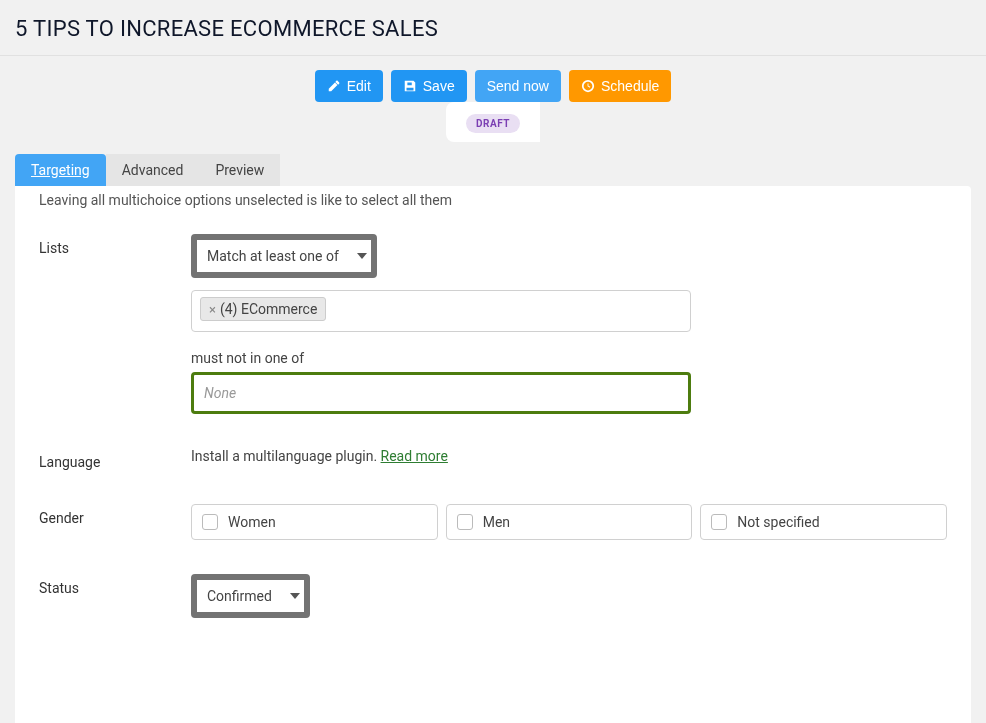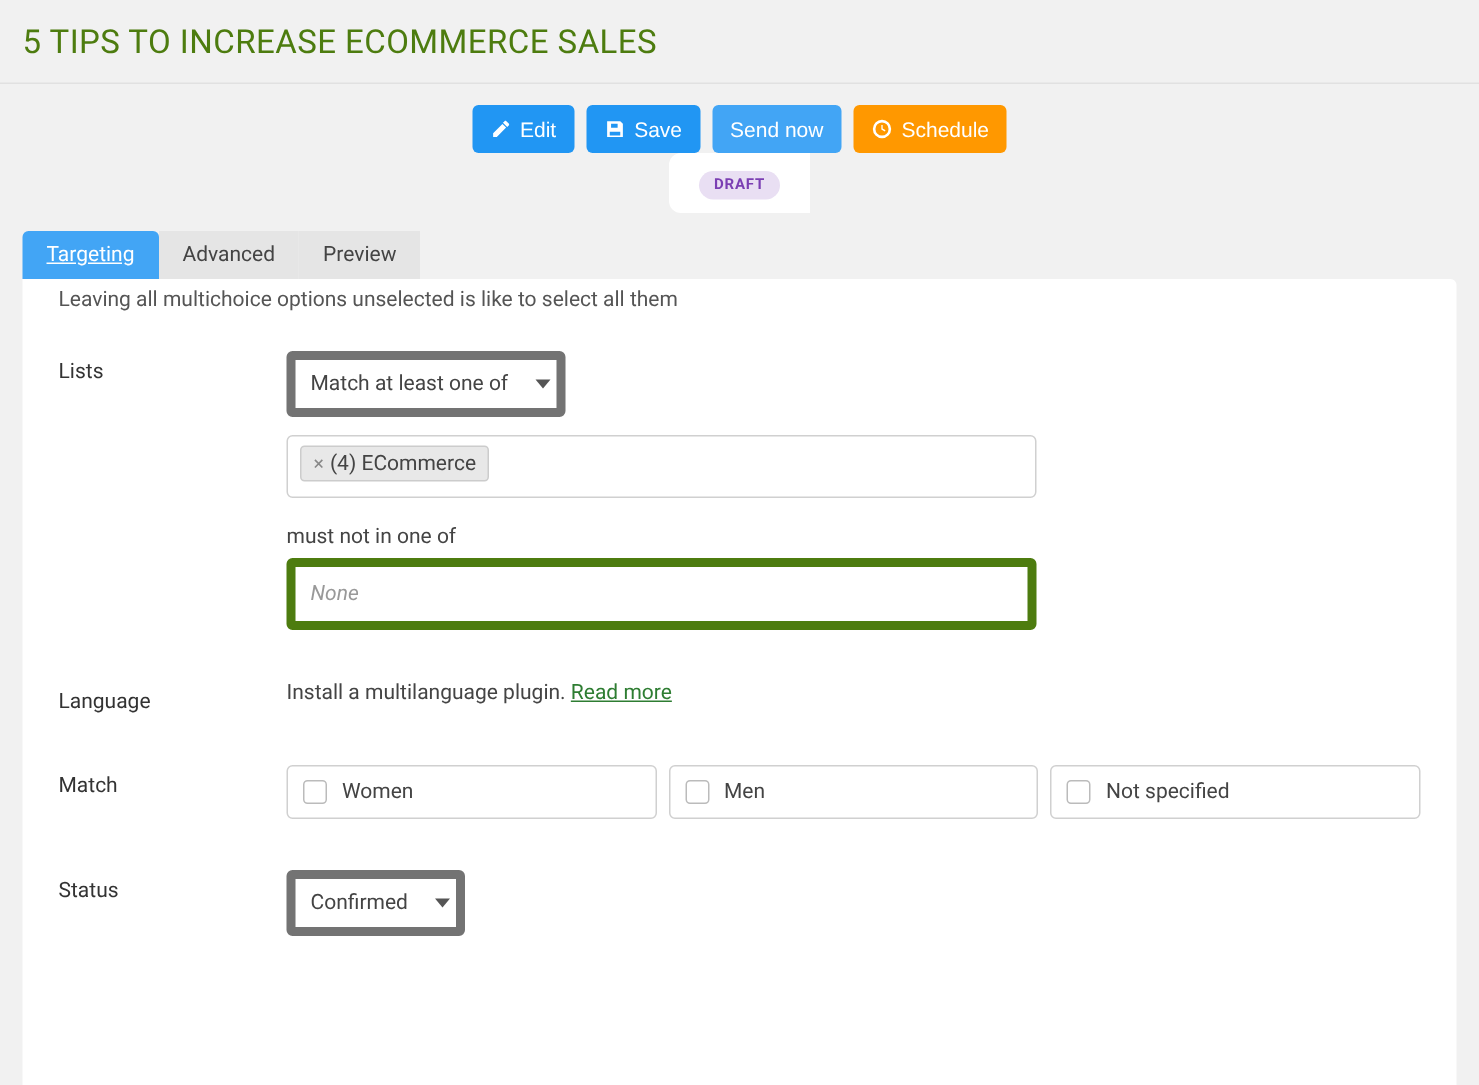--- a/index.html
+++ b/index.html
@@ -1,18 +1,18 @@
 <!DOCTYPE html>
 <html><head>
 <meta charset="utf-8">
 <style>
 * { box-sizing: border-box; margin: 0; padding: 0; }
 body { font-family: -apple-system, BlinkMacSystemFont, "Segoe UI", Roboto, Helvetica, Arial, sans-serif; background: #f1f1f1; color: #444; font-size: 14px; }
 .page-title-bar { background: #f1f1f1; border-bottom: 1px solid #e1e1e1; padding: 16px 15px 14px; }
-.page-title { color: #4d7c0f; font-size: 22px; font-weight: 400; letter-spacing: 0.3px; }
+.page-title { color: #0f172a; font-size: 22px; font-weight: 400; letter-spacing: 0.3px; }
 .toolbar-row { display: flex; align-items: center; justify-content: space-between; padding: 14px 15px 12px; flex-direction: column; }
 .btn-group { display: flex; gap: 8px; }
 .btn { display: inline-flex; align-items: center; gap: 6px; border: none; border-radius: 4px; padding: 8px 12px; font-size: 14px; color: #fff; cursor: pointer; }
 .btn-blue { background: #2196f3; }
 .btn-lblue { background: #42a5f5; }
 .btn-orange { background: #ff9800; }
 .btn svg { width: 14px; height: 14px; fill: #fff; }
 .draft-badge-wrap { background: #fff; border-top-left-radius: 8px; border-bottom-left-radius: 8px; padding: 12px 20px 12px 20px; }
 .draft-badge { background: #e9dff3; color: #7b3fb3; font-weight: 700; font-size: 10px; padding: 4px 10px; border-radius: 12px; letter-spacing: 0.5px; }
 .tabs { display: flex; padding: 0 15px; }
@@ -23,21 +23,21 @@
 .form-row { display: flex; align-items: flex-start; margin-bottom: 34px; }
 .form-label { width: 152px; flex-shrink: 0; color: #333; padding-top: 6px; }
 .form-field { flex: 1; }
 .select { appearance: none; background: #fff; border: 6px solid #737373; border-radius: 4px; padding: 8px 32px 8px 10px; font-size: 14px; color: #444; cursor: pointer; position: relative; }
 .select-wrap { position: relative; display: inline-block; }
 .select-wrap::after { content: ""; position: absolute; right: 10px; top: 50%; transform: translateY(-50%); border-left: 5px solid transparent; border-right: 5px solid transparent; border-top: 6px solid #555; pointer-events: none; }
 .taginput { border: 1px solid #d0d0d0; border-radius: 4px; padding: 6px 8px; width: 500px; margin-top: 12px; min-height: 42px; }
 .tag { display: inline-flex; align-items: center; background: #e8e8e8; border: 1px solid #ccc; border-radius: 3px; padding: 3px 8px; font-size: 14px; color: #444; }
 .tag-x { color: #888; margin-right: 4px; cursor: pointer; font-size: 13px; }
 .sublabel { color: #444; margin-top: 18px; margin-bottom: 6px; }
-.placeholder-box { border: 6px solid #4d7c0f; border-radius: 4px; padding: 10px 10px; width: 500px; min-height: 42px; color: #999; font-style: italic; }
+.placeholder-box { border: 3px solid #4d7c0f; border-radius: 4px; padding: 10px 10px; width: 500px; min-height: 42px; color: #999; font-style: italic; }
 .link { color: #2e7d32; text-decoration: underline; cursor: pointer; }
 .gender-row { display: flex; gap: 8px; }
 .gender-item { flex: 1; border: 1px solid #d0d0d0; border-radius: 4px; display: flex; align-items: center; padding: 9px 10px; gap: 10px; cursor: pointer; }
 .chk { width: 16px; height: 16px; border: 1px solid #bbb; border-radius: 3px; background: #fff; }
 </style>
 </head>
 <body>
 
 <div class="page-title-bar">
   <h1 class="page-title">5 TIPS TO INCREASE ECOMMERCE SALES</h1>
@@ -99,21 +99,21 @@
   </div>
 
   <div class="form-row">
     <div class="form-label">Language</div>
     <div class="form-field">
       <span>Install a multilanguage plugin. </span><a class="link">Read more</a>
     </div>
   </div>
 
   <div class="form-row">
-    <div class="form-label">Match</div>
+    <div class="form-label">Gender</div>
     <div class="form-field">
       <div class="gender-row">
         <label class="gender-item">
           <span class="chk"></span>
           <span>Women</span>
         </label>
         <label class="gender-item">
           <span class="chk"></span>
           <span>Men</span>
         </label>

